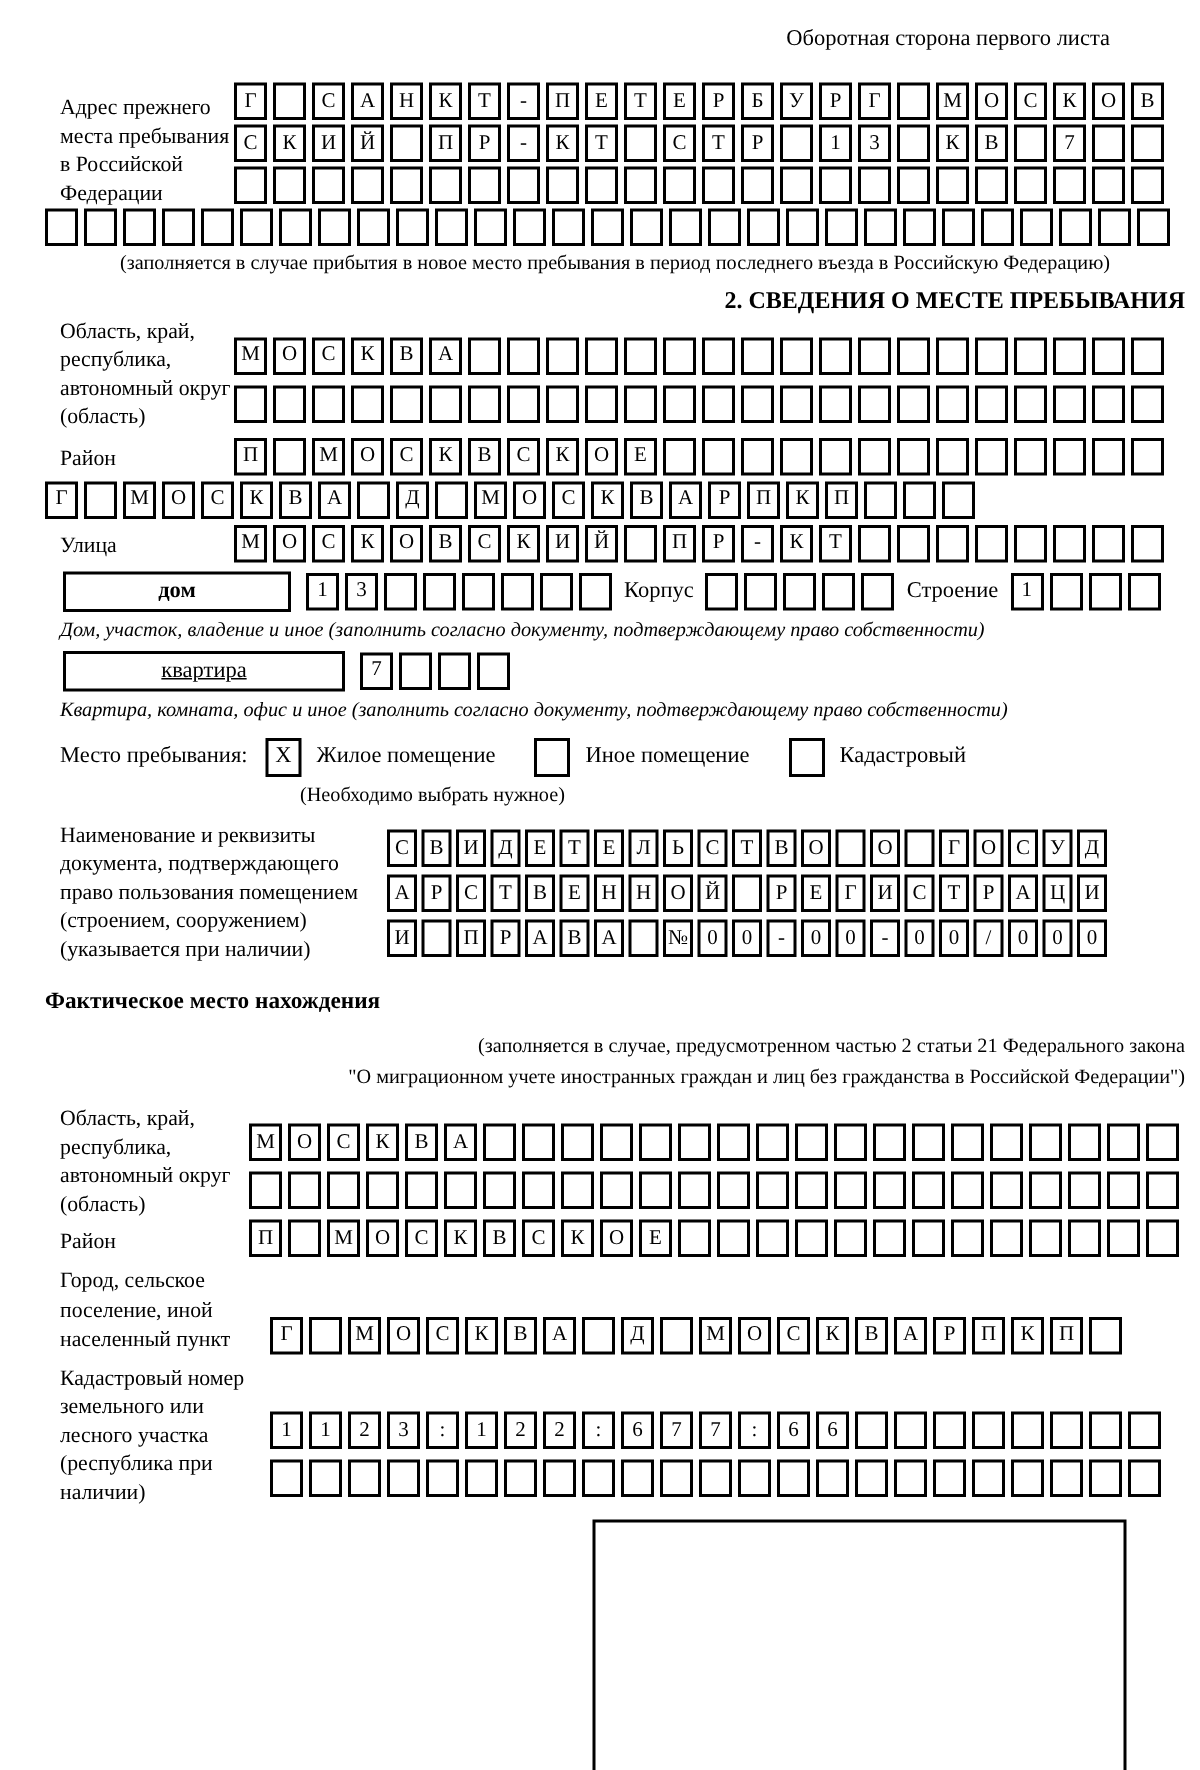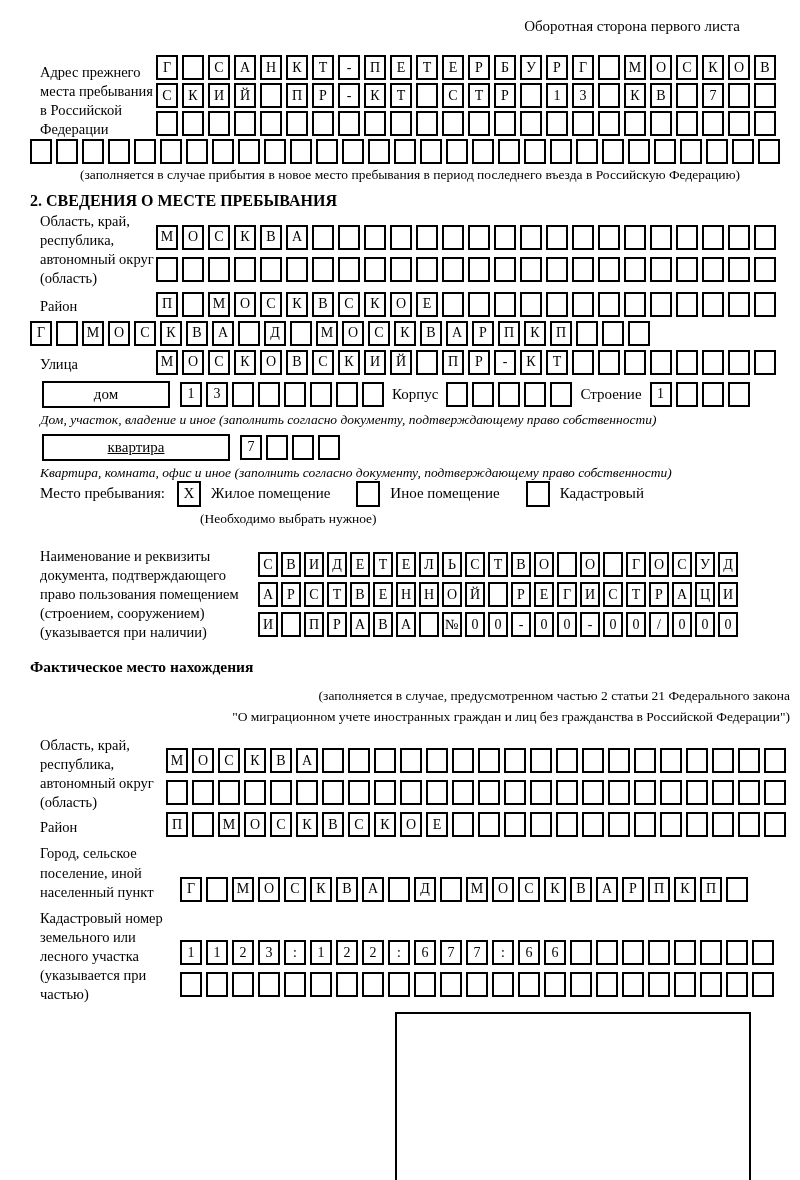--- a/index.html
+++ b/index.html
@@ -15,48 +15,48 @@
   .cell { width:22px; height:25px; border:2px solid #000; margin-right:4px;
     display:flex; align-items:center; justify-content:center;
     font-size:14px; flex:0 0 auto; background:#fff; }
   .rowgap { margin-bottom:3px; }
   .colrows > .cells { margin-bottom:7px; }
 
   .sec1 { margin-top:20px; }
   .sec1 .label { width:126px; }
   .fullrow { margin-top:0px; }
   .caption { text-align:center; font-size:13.5px; margin-top:3px; }
-  .h2 { text-align:left; font-weight:bold; font-size:16px; margin-top:9px; }
+  .h2 { text-align:right; font-weight:bold; font-size:16px; margin-top:9px; }
 
   .region .label { width:126px; }
   .district-row { margin-top:3px; }
   .district-row .label { width:126px; }
   .city-row { margin-top:4px; }
   .city-row .label { width:126px; }
   .street-row { margin-top:4px; }
   .street-row .label { width:126px; }
 
   .house-row { margin-top:6px; display:flex; align-items:center; padding-left:12px; }
   .widebox { height:27px; border:2px solid #000; display:flex; align-items:center;
     justify-content:center; font-size:15px; margin-right:10px; }
-  .house-box { width:128px; }
+  .house-box { width:152px;font-weight:bold; }
   .apt-box { width:188px;text-decoration:underline; }
   .inline-lb { font-size:15px; margin:0 8px 0 4px; }
   .lcap { font-size:13.5px; margin-top:4px; padding-left:10px; text-align:left;font-style:italic; }
 
   .apt-row { margin-top:6px; display:flex; align-items:center; padding-left:12px; }
 
-  .stay-row { margin-top:0; display:flex; align-items:center; padding-left:10px; font-size:15px; }
+  .stay-row { margin-top:11px; display:flex; align-items:center; padding-left:10px; font-size:15px; }
   .checkbox { width:24px; height:26px; border:2px solid #000; display:flex;
     align-items:center; justify-content:center; font-size:15px; flex:0 0 auto; }
   .stay-row .opt { margin:0 26px 0 10px; }
   .stay-lb { margin-right:12px; }
   .hint { font-size:13.5px; margin-top:4px; margin-left:170px; }
 
-  .doc { margin-top:18px; }
+  .doc { margin-top:8px; }
   .doc .label { width:228px; }
   .doc .cell { width:20px; margin-right:3px; }
   .doc .cells { margin-bottom:5px; }
 
   .h3 { text-align:left; font-weight:bold; font-size:15.5px; margin-top:16px; }
   .cap2 { text-align:right; font-size:13.5px; margin-top:10px; line-height:1.55; }
 
   .fregion { margin-top:6px; }
   .fregion .label { width:148px; }
   .fdistrict .label { width:148px; }
@@ -584,21 +584,21 @@
         <div class="cell">А</div>
         <div class="cell">Р</div>
         <div class="cell">П</div>
         <div class="cell">К</div>
         <div class="cell">П</div>
         <div class="cell"></div>
       </div>
   </div>
 
   <div class="r cadastral">
-    <div class="label">Кадастровый номер земельного или лесного участка (указывается при частью)</div>
+    <div class="label">Кадастровый номер земельного или лесного участка (республика при наличии)</div>
     <div class="colrows colpad">
       <div class="cells">
           <div class="cell">1</div>
           <div class="cell">1</div>
           <div class="cell">2</div>
           <div class="cell">3</div>
           <div class="cell">:</div>
           <div class="cell">1</div>
           <div class="cell">2</div>
           <div class="cell">2</div>

